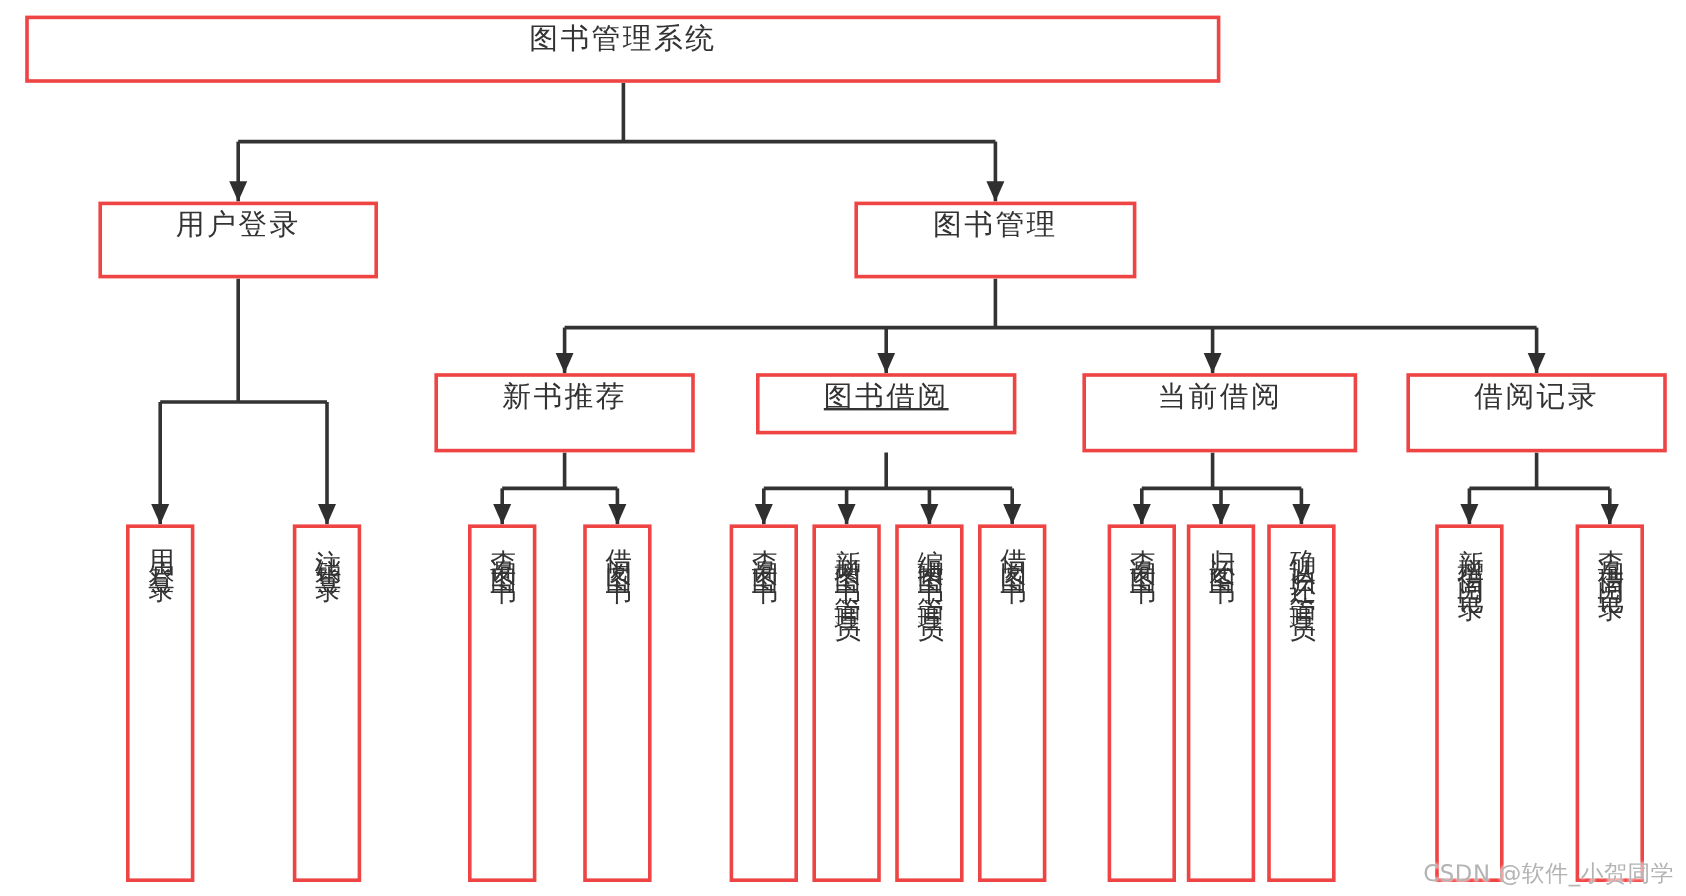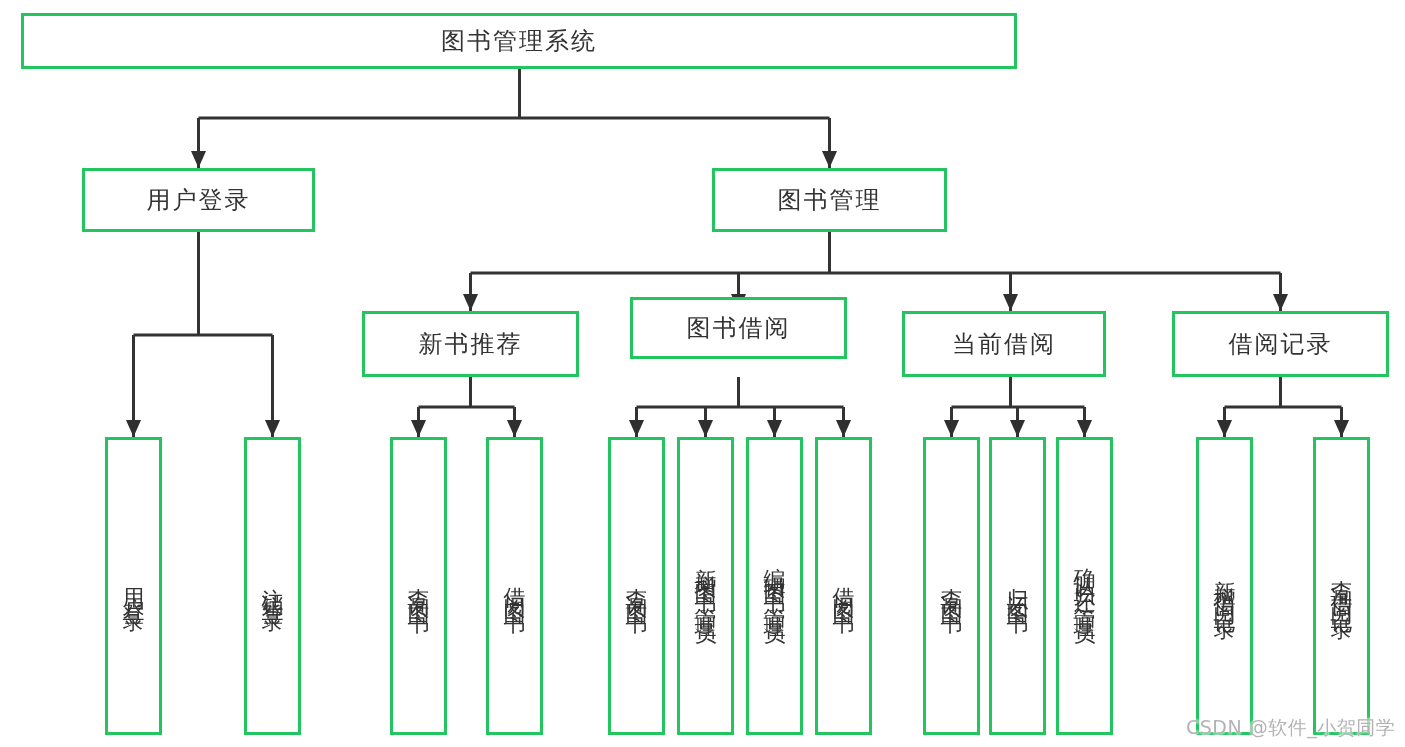--- a/index.html
+++ b/index.html
@@ -16,23 +16,23 @@
     left: 0; top: 0;
     width: 1405px; height: 747px;
     z-index: 1;
   }
   .cline { stroke: #333333; stroke-width: 3; fill: none; }
   .arrow { marker-end: url(#arrowhead); }
   .node {
     position: absolute;
     box-sizing: border-box;
     background: #ffffff;
-    border: 3px solid #22c55e;
+    border: 3px solid #ef4444;
     display: flex;
-    align-items: center;
+    align-items: flex-start;
     justify-content: center;
     color: #333333;
     z-index: 2;
   }
   .hbox { font-size: 24px; letter-spacing: 2px; }
   .vbox .vtext {
     writing-mode: vertical-lr;
     text-orientation: mixed;
     font-size: 22px;
     letter-spacing: 8px;
@@ -117,24 +117,24 @@
   <div class="node hbox" style="left:82px; top:168px; width:233px; height:64px;">
     <span>用户登录</span>
   </div>
   <div class="node hbox" style="left:362px; top:311px; width:217px; height:66px;">
     <span>新书推荐</span>
   </div>
 
   <div class="node hbox" style="left:712px; top:168px; width:235px; height:64px;">
     <span>图书管理</span>
   </div>
-  <div class="node hbox" style="left:630px; top:297px; width:217px; height:62px;">
+  <div class="node hbox" style="left:630px; top:311px; width:217px; height:51px;text-decoration:underline;">
     <span>图书借阅</span>
   </div>
-  <div class="node hbox" style="left:902px; top:311px; width:204px; height:66px;">
+  <div class="node hbox" style="left:902px; top:311px; width:229px; height:66px;">
     <span>当前借阅</span>
   </div>
   <div class="node hbox" style="left:1172px; top:311px; width:217px; height:66px;">
     <span>借阅记录</span>
   </div>
 
   <div class="node vbox" style="left:105px; top:437px; width:57px; height:298px;">
     <span class="vtext">用户登录</span>
   </div>
   <div class="node vbox" style="left:244px; top:437px; width:57px; height:298px;">

